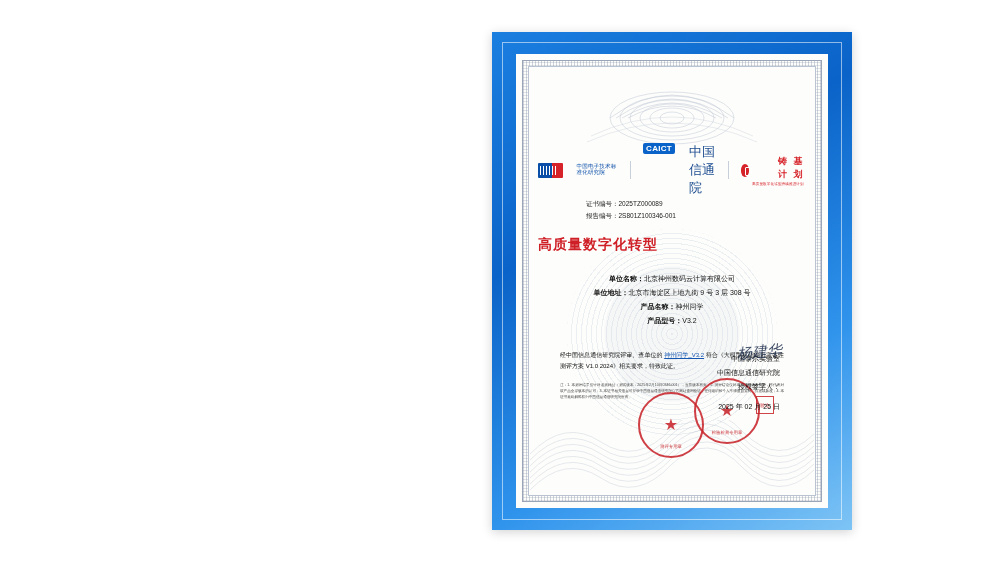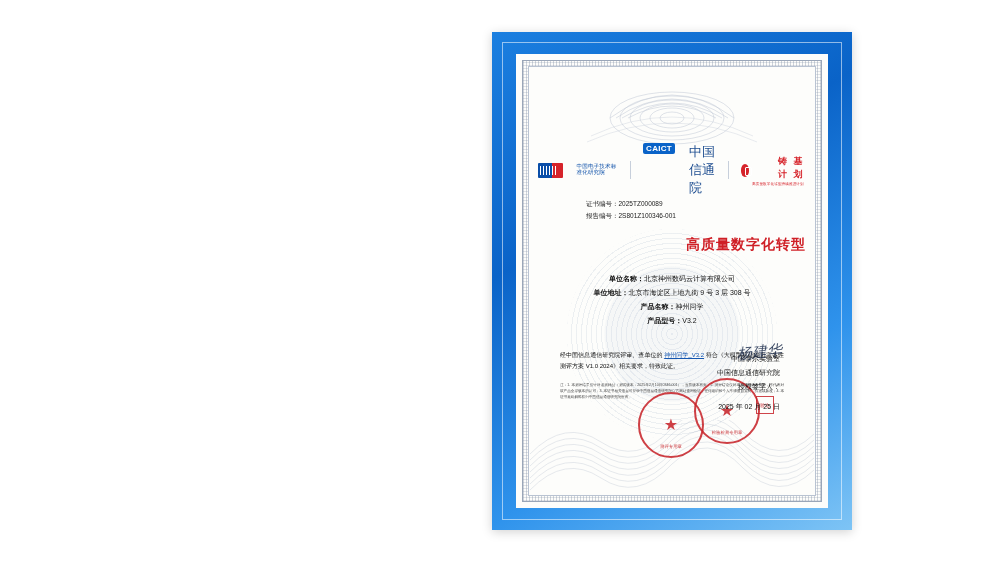--- a/index.html
+++ b/index.html
@@ -193,21 +193,21 @@
     margin-top: 14px;
     padding-left: 48px;
     font-size: 6.5px;
     color: #222;
     line-height: 1.85;
   }
   .codes .row { white-space: nowrap; }
 
   .titles {
     margin-top: 14px;
-    text-align: right;
+    text-align: left;
   }
   .title-line1 {
     font-size: 14px;
     font-weight: bold;
     color: #cf1f26;
     letter-spacing: 1px;
   }
   .title-line2 {
     margin-top: 10px;
     font-size: 14px;

